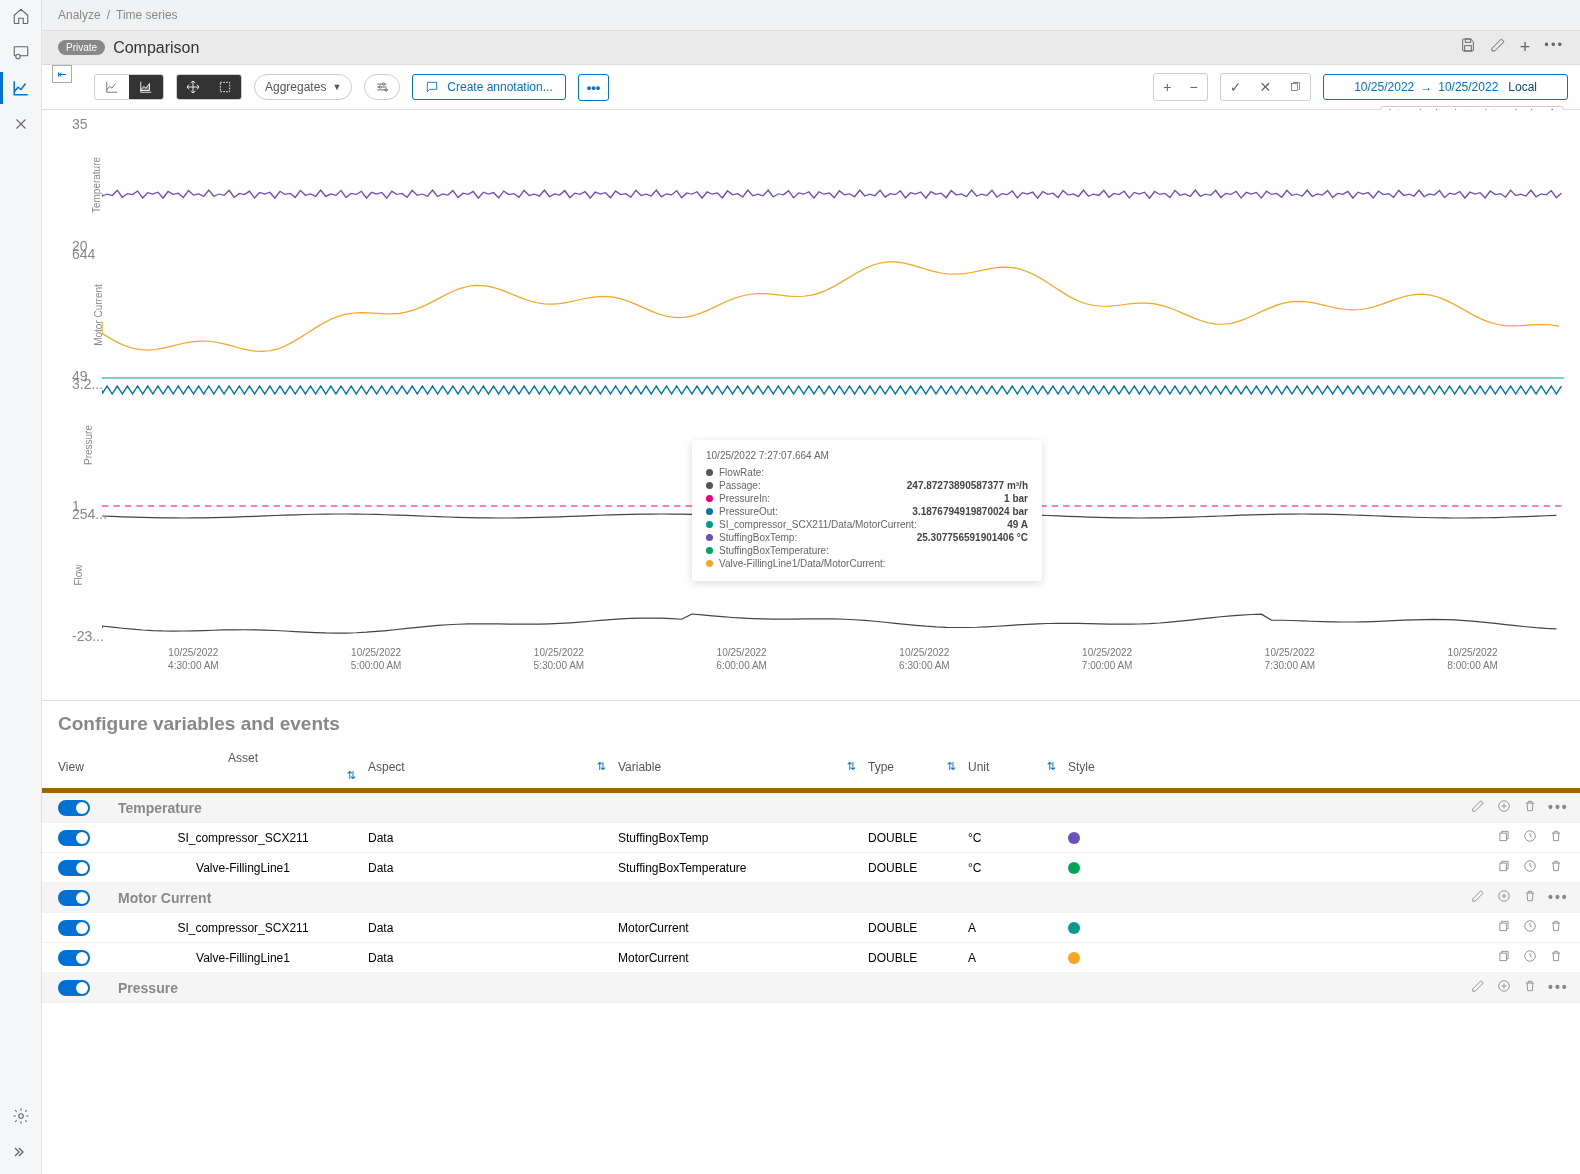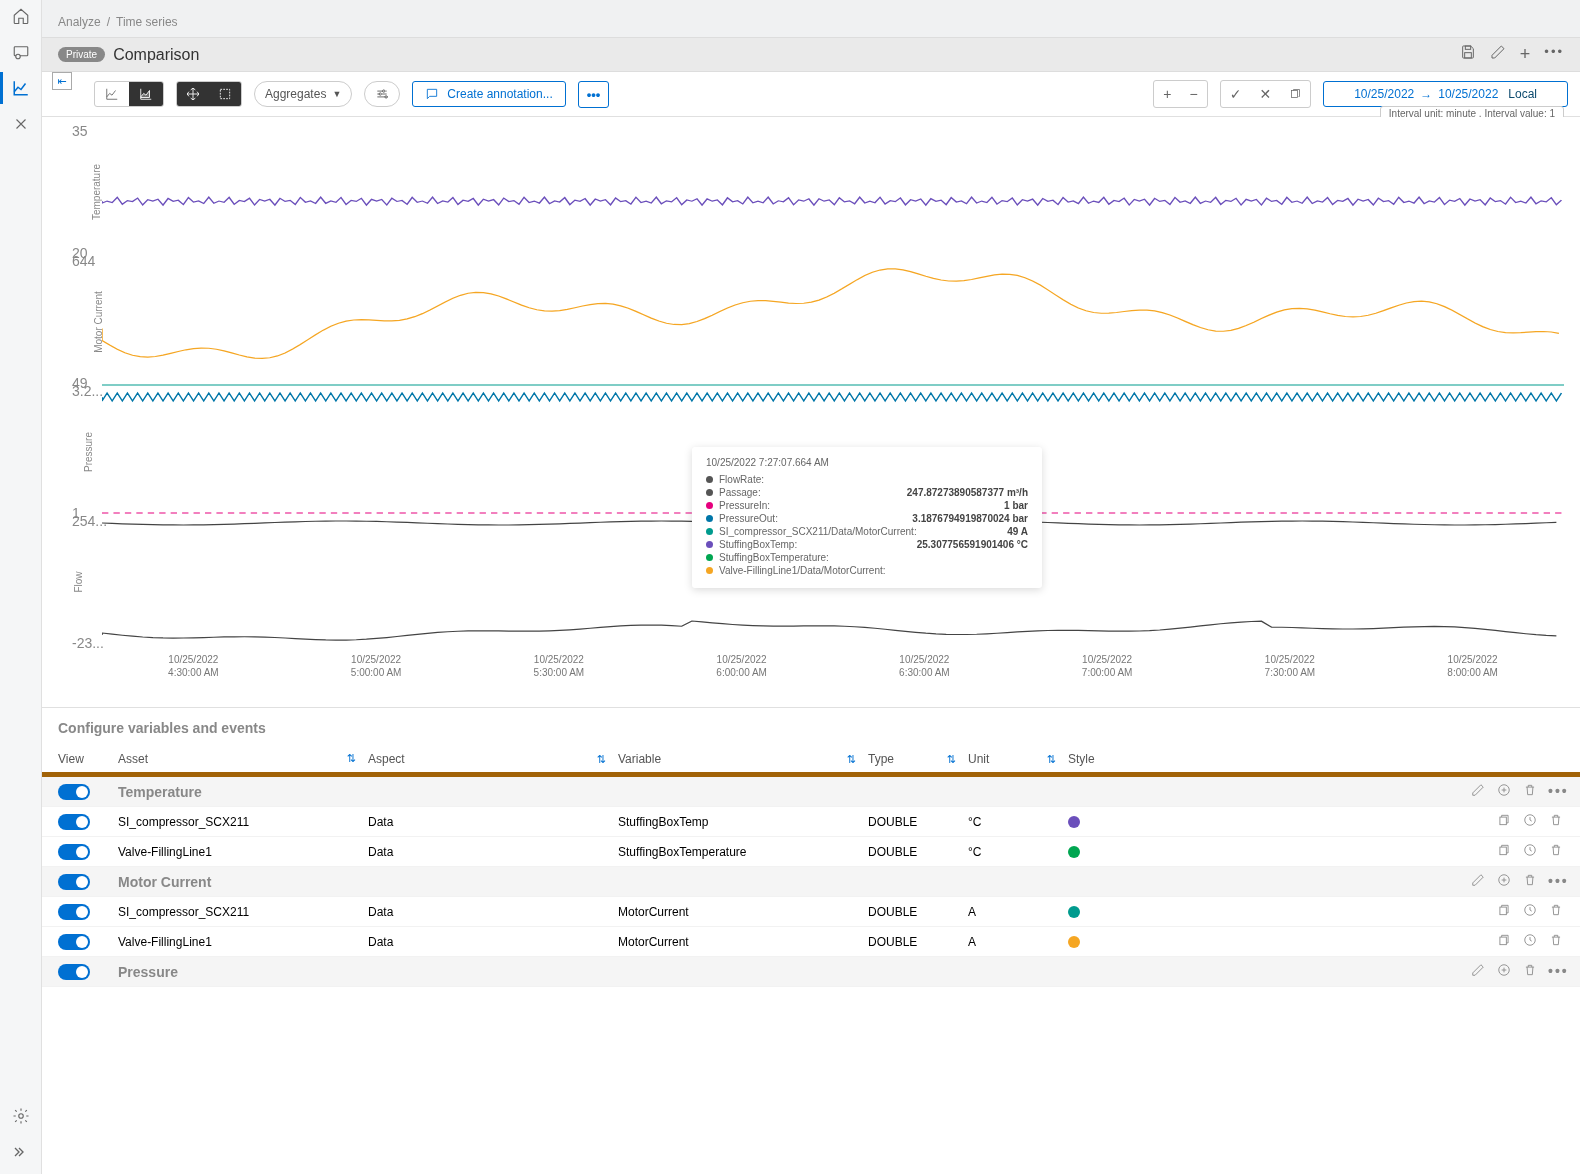--- a/index.html
+++ b/index.html
@@ -4,21 +4,21 @@
 <style>
 * { box-sizing: border-box; margin: 0; padding: 0; }
 body { font-family: -apple-system, BlinkMacSystemFont, "Segoe UI", sans-serif; font-size: 13px; background: #f0f1f2; color: #333; }
 .app { display: flex; height: 1174px; width: 1580px; }
 .sidebar-left { width: 42px; background: #f5f6f7; border-right: 1px solid #e0e0e0; display: flex; flex-direction: column; align-items: center; padding-top: 6px; justify-content: space-between; }
 .sidebar-left .top-icons, .sidebar-left .bottom-icons { display: flex; flex-direction: column; align-items: center; gap: 16px; }
 .sidebar-left .icon { width: 20px; height: 20px; display: flex; align-items: center; justify-content: center; color: #666; cursor: pointer; }
 .sidebar-left .icon.active { color: #0070d2; position: relative; }
 .sidebar-left .icon.active::before { content:''; position:absolute; left:-11px; top:-6px; bottom:-6px; width:3px; background:#0070d2; }
 .main { flex: 1; display: flex; flex-direction: column; }
-.header { display: flex; align-items: center; padding: 8px 16px; gap: 6px; font-size: 12px; color: #888; margin-top: 7px; }
+.header { display: flex; align-items: center; padding: 8px 16px; gap: 6px; font-size: 12px; color: #888; }
 .header a { color: #888; text-decoration: none; }
 .title-bar { display: flex; align-items: center; padding: 6px 16px; background: #eaeaea; border-top: 1px solid #ddd; border-bottom: 1px solid #ddd; }
 .badge-private { background: #888; color: #fff; font-size: 10px; padding: 2px 8px; border-radius: 10px; margin-right: 8px; }
 .title-bar h1 { font-size: 16px; font-weight: 400; color: #333; }
 .title-bar .spacer { flex: 1; }
 .title-bar .actions { display: flex; gap: 14px; color: #666; }
 .title-bar .actions span { cursor: pointer; }
 .toolbar { display: flex; align-items: center; padding: 8px 12px; gap: 12px; background: #fff; border-bottom: 1px solid #e0e0e0; }
 .btn-group { display: flex; border: 1px solid #ccc; border-radius: 3px; overflow: hidden; }
 .btn-group .btn { padding: 5px 9px; display: flex; align-items: center; justify-content: center; cursor: pointer; color: #666; font-size: 14px; }
@@ -36,24 +36,24 @@
 .y-tick { position: absolute; left: -30px; font-size: 14px; color: #888; }
 .x-axis { display: flex; justify-content: space-around; margin-left: 44px; margin-top: 6px; }
 .x-tick { text-align: center; font-size: 10px; color: #777; line-height: 1.3; }
 .tooltip { position: absolute; background: #fff; border-radius: 3px; box-shadow: 0 2px 8px rgba(0,0,0,0.15); padding: 10px 14px; font-size: 10px; color: #666; width: 350px; }
 .tooltip .tt-time { margin-bottom: 6px; }
 .tooltip .tt-row { display: flex; align-items: center; gap: 6px; margin-bottom: 2px; }
 .tooltip .tt-dot { width: 7px; height: 7px; border-radius: 50%; flex-shrink: 0; }
 .tooltip .tt-label { flex: 1; }
 .tooltip .tt-val { font-weight: 600; color: #444; }
 .config-area { background: #fff; border-top: 1px solid #e0e0e0; flex: 1; overflow-y: auto; padding: 12px 0 0 0; position: relative; }
-.config-title { font-size: 14px; font-weight: 600; color: #888; padding: 0 16px 10px 16px; }
+.config-title { font-size: 19px; font-weight: 600; color: #888; padding: 0 16px 10px 16px; }
 .table-header { display: flex; padding: 6px 16px; font-size: 12px; font-weight: 400; color: #555; border-bottom: 5px solid #a16207; align-items: center; }
 .col-view { width: 60px; }
-.col-asset { width: 250px; display: flex; align-items: flex-start; gap: 4px; }
+.col-asset { width: 250px; display: flex; align-items: center; gap: 4px; flex-direction: column; }
 .col-aspect { width: 250px; display: flex; align-items: center; gap: 4px; }
 .col-variable { width: 250px; display: flex; align-items: center; gap: 4px; }
 .col-type { width: 100px; display: flex; align-items: center; gap: 4px; }
 .col-unit { width: 100px; display: flex; align-items: center; gap: 4px; }
 .col-style { width: 60px; }
 .col-actions { flex: 1; display: flex; justify-content: flex-end; gap: 10px; color: #888; }
 .filter-icon { color: #0070d2; font-size: 11px; margin-left: auto; margin-right: 12px; }
 .table-row { display: flex; padding: 6px 16px; font-size: 12px; color: #000000; border-bottom: 1px solid #f2f2f2; align-items: center; }
 .table-row.group { background: #f5f5f5; color: #888; font-weight: 600; font-size: 14px; }
 .toggle { width: 32px; height: 16px; background: #0070d2; border-radius: 8px; position: relative; cursor: pointer; }

